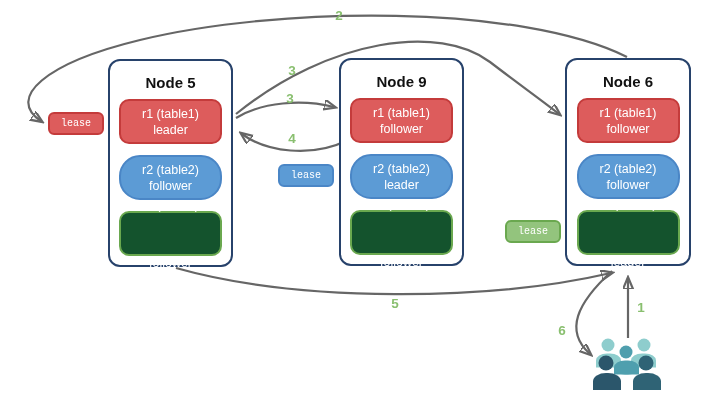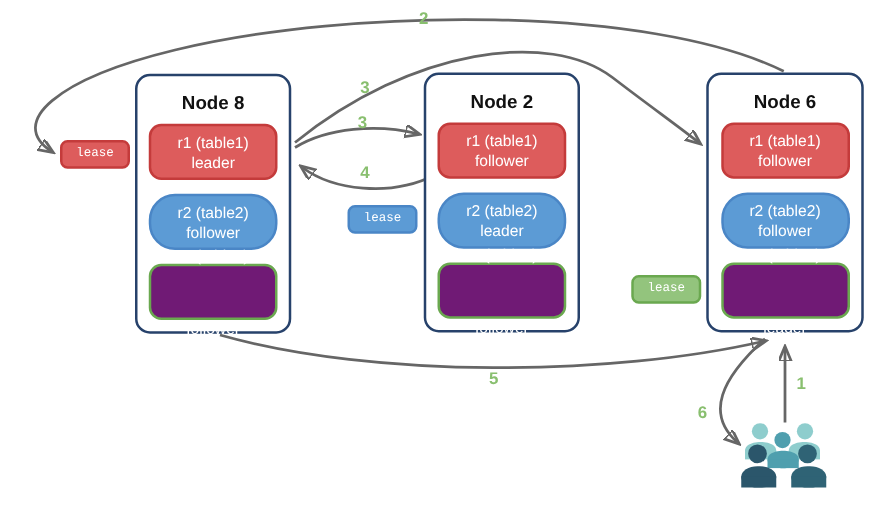--- a/index.html
+++ b/index.html
@@ -20,21 +20,21 @@
   }
   .replica{
     width:103px;height:45px;border-radius:10px;box-sizing:border-box;
     display:flex;flex-direction:column;align-items:center;justify-content:center;
     color:#ffffff;font-size:12.5px;line-height:16px;text-align:center;
     margin-top:11px;border:2px solid transparent;
   }
   .replica.first{margin-top:7px;}
   .replica.red  {background:#dd5c5c;border-color:#c43b3b;}
   .replica.blue {background:#5c9bd5;border-color:#4a86c6;border-radius:21px;}
-  .replica.green{background:#701a75;border-color:#6aa84f;gap:42px;}
+  .replica.green{background:#14532d;border-color:#6aa84f;gap:42px;}
 
   .lease{
     position:absolute;width:56px;height:23px;border-radius:6px;box-sizing:border-box;
     display:flex;align-items:center;justify-content:center;
     color:#ffffff;font-size:10px;border:2px solid transparent;font-family:Liberation Mono, monospace;
   }
   .lease-red  {left:48px;top:112px;background:#dd5c5c;border-color:#c43b3b;}
   .lease-blue {left:278px;top:164px;background:#5c9bd5;border-color:#4a86c6;}
   .lease-green{left:505px;top:220px;background:#93c47d;border-color:#6aa84f;}
 
@@ -58,37 +58,37 @@
     <path d="M 627,57 C 520,4 280,6 140,40 C 45,63 6,98 41,121" marker-end="url(#ah)"></path>
     <path d="M 236,118 C 262,102 302,99 334,107" marker-end="url(#ah)"></path>
     <path d="M 236,114 C 330,38 440,24 490,62 C 520,85 544,102 559,114" marker-end="url(#ah)"></path>
     <path d="M 348,140 C 312,158 266,152 242,134" marker-end="url(#ah)"></path>
     <path d="M 176,268 C 300,303 490,301 611,273" marker-end="url(#ah)"></path>
     <path d="M 628,338 L 628,279" marker-end="url(#ah)"></path>
     <path d="M 612,271 C 577,303 564,331 590,354" marker-end="url(#ah)"></path>
   </svg>
 
   <div class="node" style="left:108px;top:59px;">
-    <div class="node-title">Node 8</div>
+    <div class="node-title">Node 5</div>
     <div class="replica red first">
       <span>r1 (table1)</span>
       <span>leader</span>
     </div>
     <div class="replica blue">
       <span>r2 (table2)</span>
       <span>follower</span>
     </div>
     <div class="replica green">
       <span>r3 (table3)</span>
       <span>follower</span>
     </div>
   </div>
 
   <div class="node" style="left:339px;top:58px;">
-    <div class="node-title">Node 2</div>
+    <div class="node-title">Node 9</div>
     <div class="replica red first">
       <span>r1 (table1)</span>
       <span>follower</span>
     </div>
     <div class="replica blue">
       <span>r2 (table2)</span>
       <span>leader</span>
     </div>
     <div class="replica green">
       <span>r3 (table3)</span>

